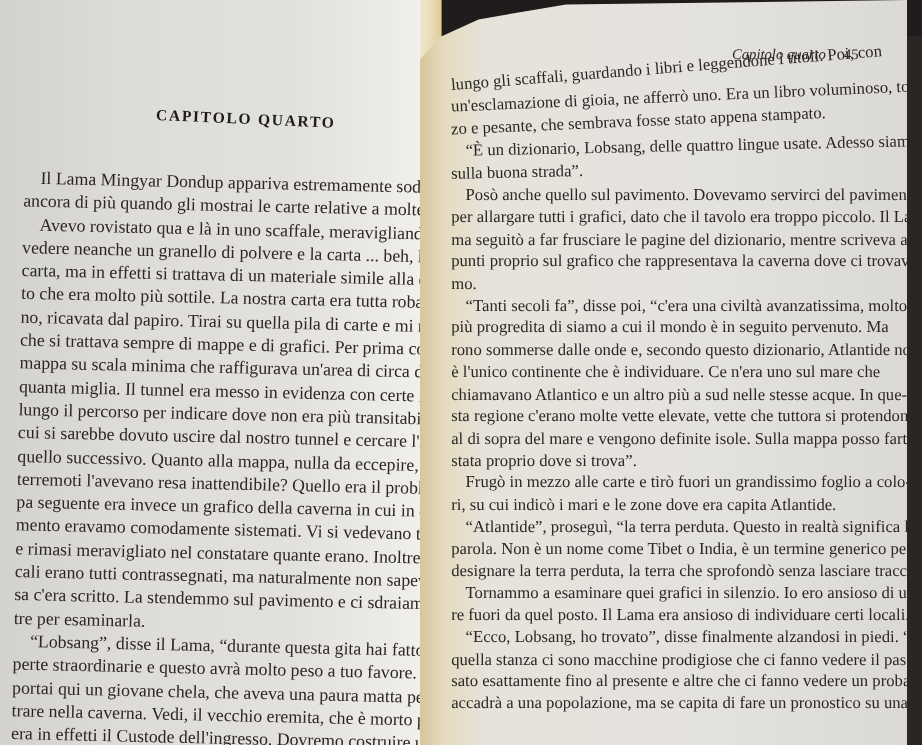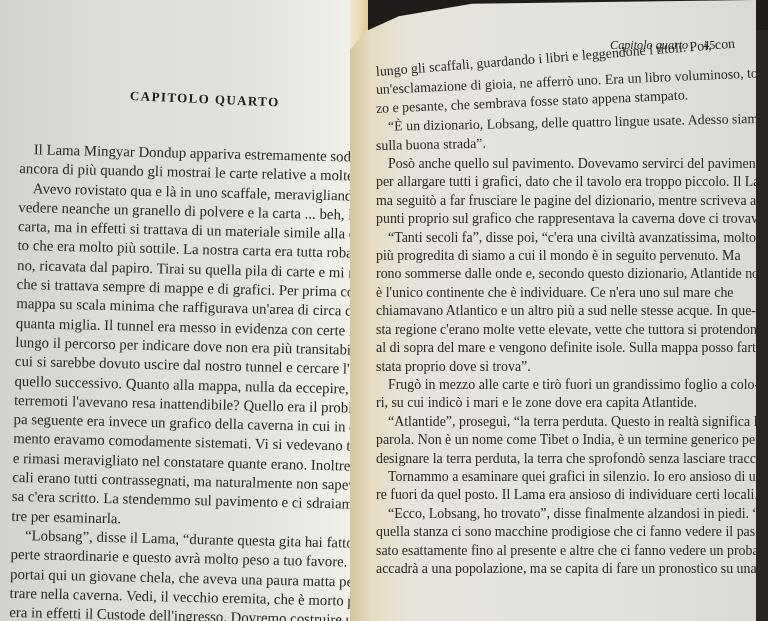--- a/index.html
+++ b/index.html
@@ -102,20 +102,21 @@
     <div class="right-text" id="right-text">
         <span class="ln curve1">lungo gli scaffali, guardando i libri e leggendone i titoli. Poi, con</span>
         <span class="ln curve2">un'esclamazione di gioia, ne afferrò uno. Era un libro voluminoso, toz-</span>
         <span class="ln curve2">zo e pesante, che sembrava fosse stato appena stampato.</span>
         <span class="ln ind curve3">“È un dizionario, Lobsang, delle quattro lingue usate. Adesso siamo</span>
         <span class="ln curve3">sulla buona strada”.</span>
         <span class="ln ind">Posò anche quello sul pavimento. Dovevamo servirci del pavimento</span>
         <span class="ln">per allargare tutti i grafici, dato che il tavolo era troppo piccolo. Il La-</span>
         <span class="ln">ma seguitò a far frusciare le pagine del dizionario, mentre scriveva ap-</span>
         <span class="ln">punti proprio sul grafico che rappresentava la caverna dove ci trovava-</span>
+        <span class="ln">mo.</span>
         <span class="ln ind">“Tanti secoli fa”, disse poi, “c'era una civiltà avanzatissima, molto</span>
         <span class="ln">più progredita di siamo a cui il mondo è in seguito pervenuto. Ma</span>
         <span class="ln">rono sommerse dalle onde e, secondo questo dizionario, Atlantide non</span>
         <span class="ln">è l'unico continente che è individuare. Ce n'era uno sul mare che</span>
         <span class="ln">chiamavano Atlantico e un altro più a sud nelle stesse acque. In que-</span>
         <span class="ln">sta regione c'erano molte vette elevate, vette che tuttora si protendono</span>
         <span class="ln">al di sopra del mare e vengono definite isole. Sulla mappa posso farti</span>
         <span class="ln">stata proprio dove si trova”.</span>
         <span class="ln ind">Frugò in mezzo alle carte e tirò fuori un grandissimo foglio a colo-</span>
         <span class="ln">ri, su cui indicò i mari e le zone dove era capita Atlantide.</span>

